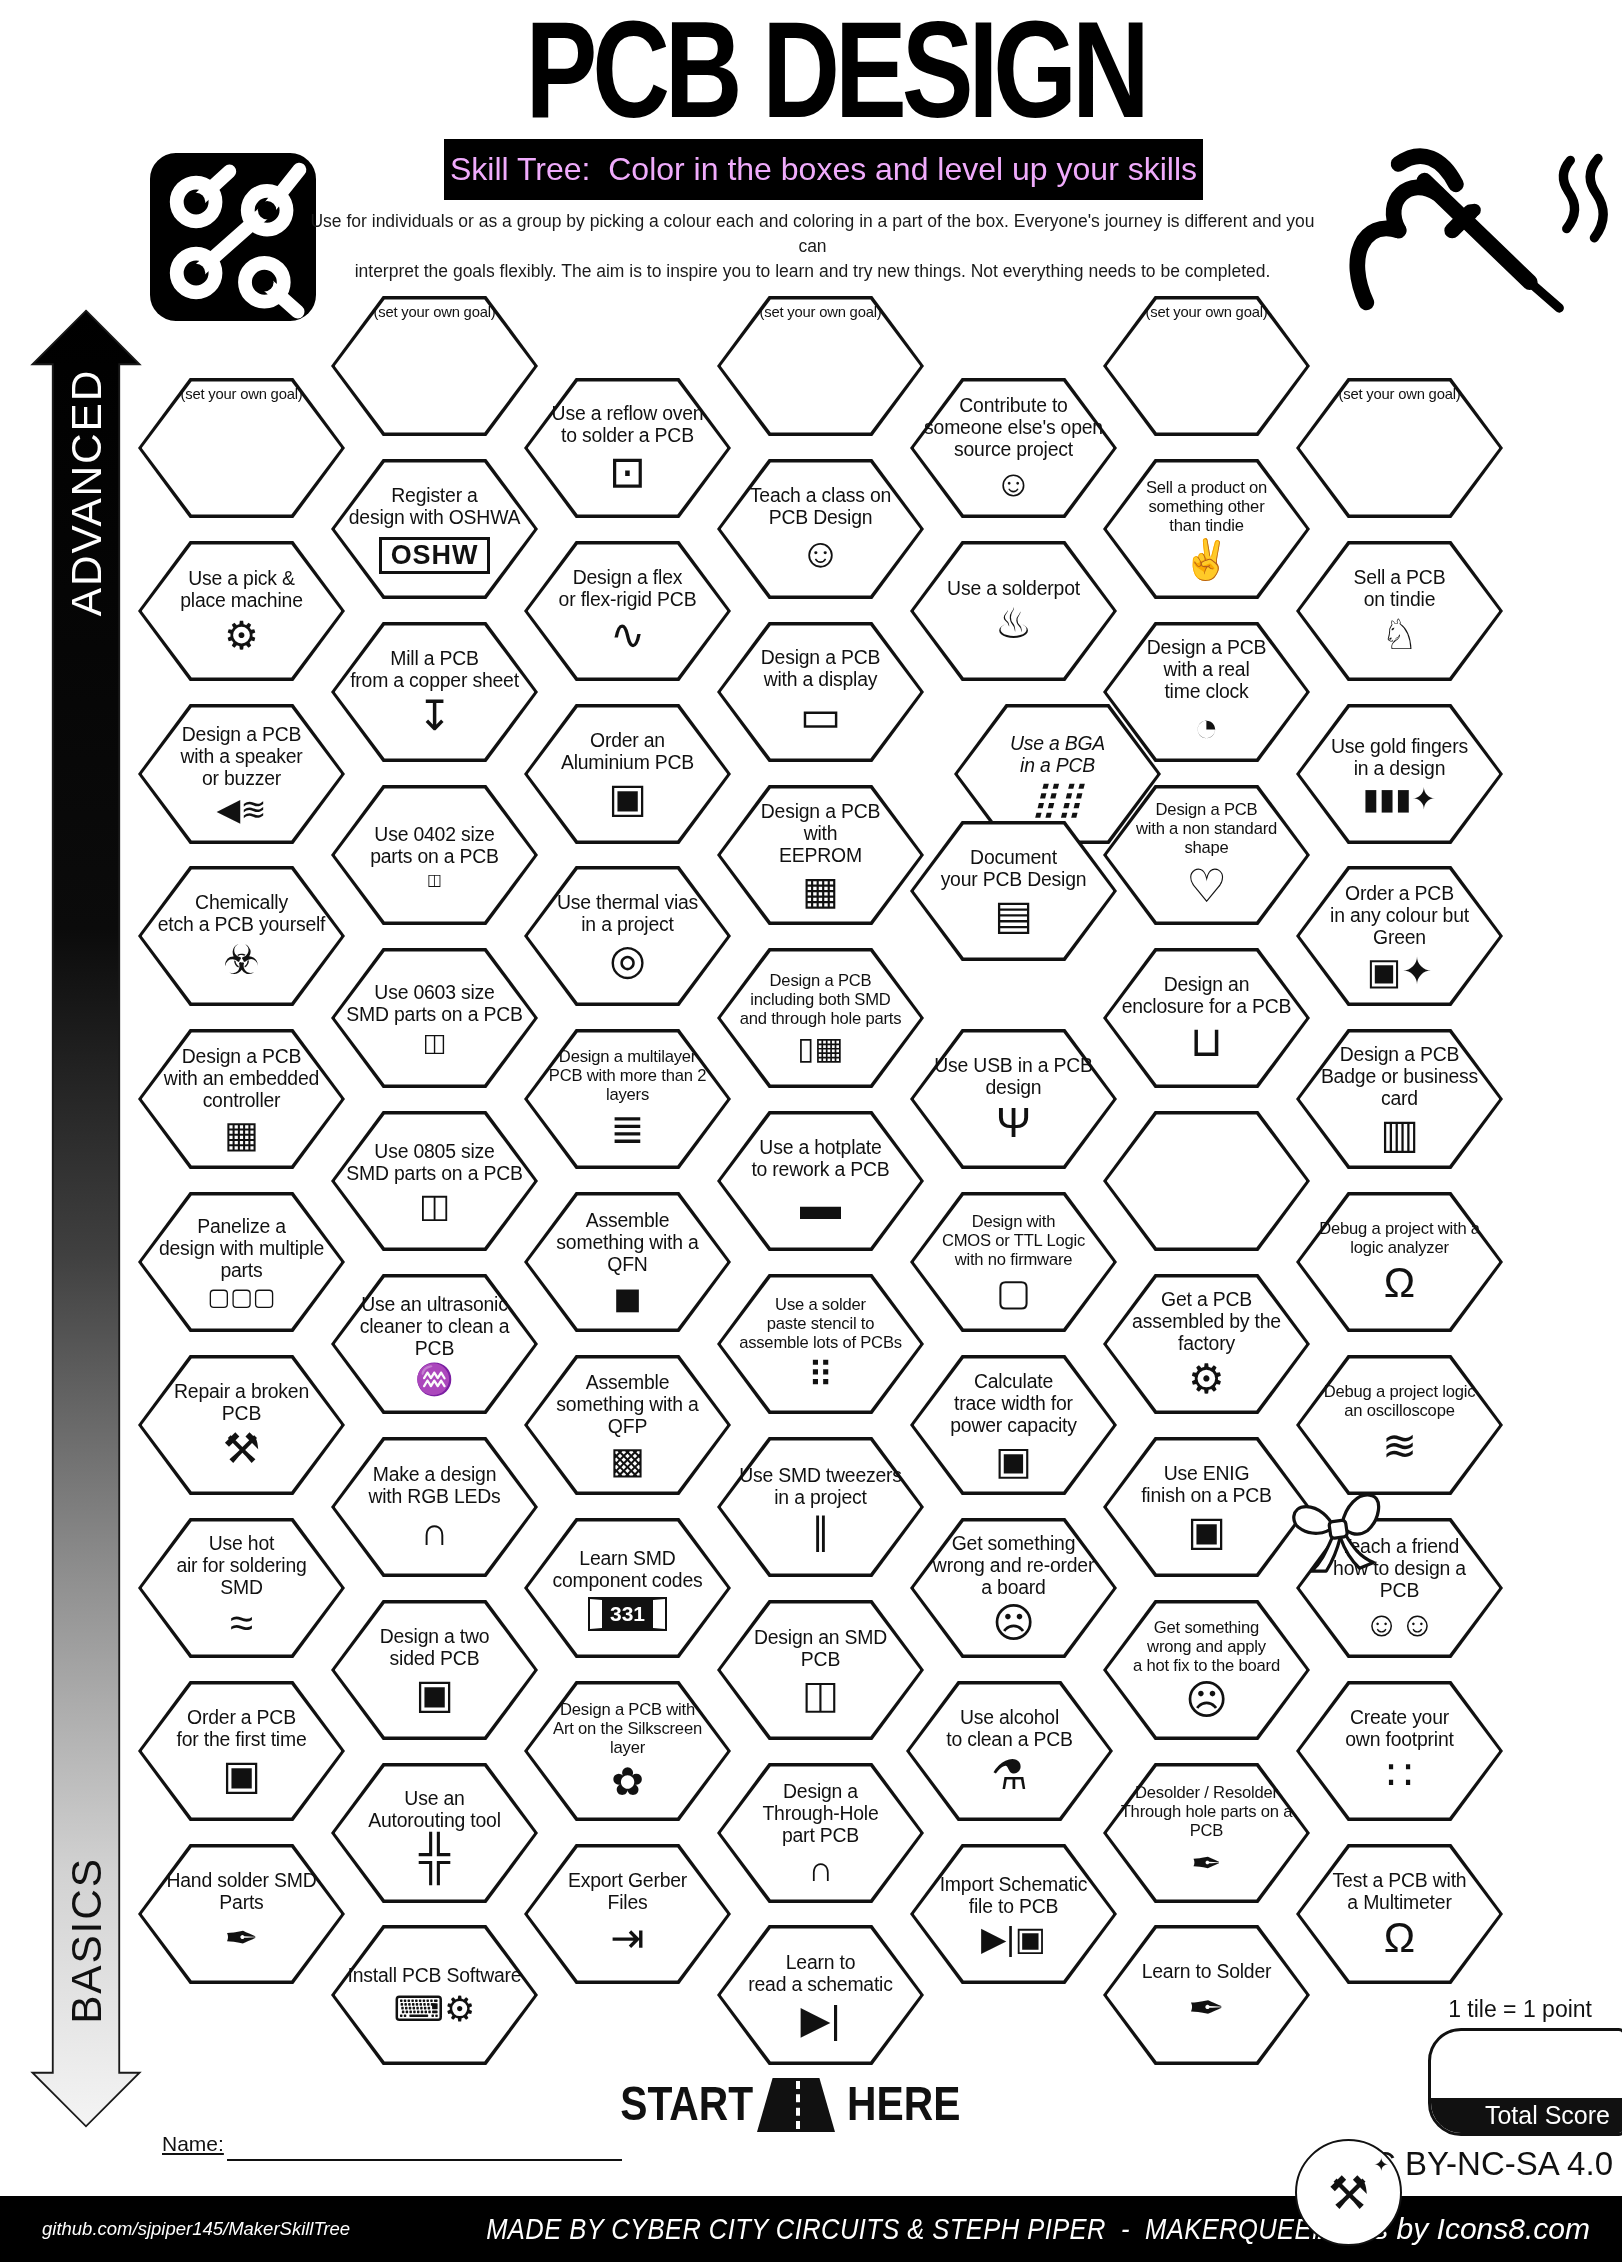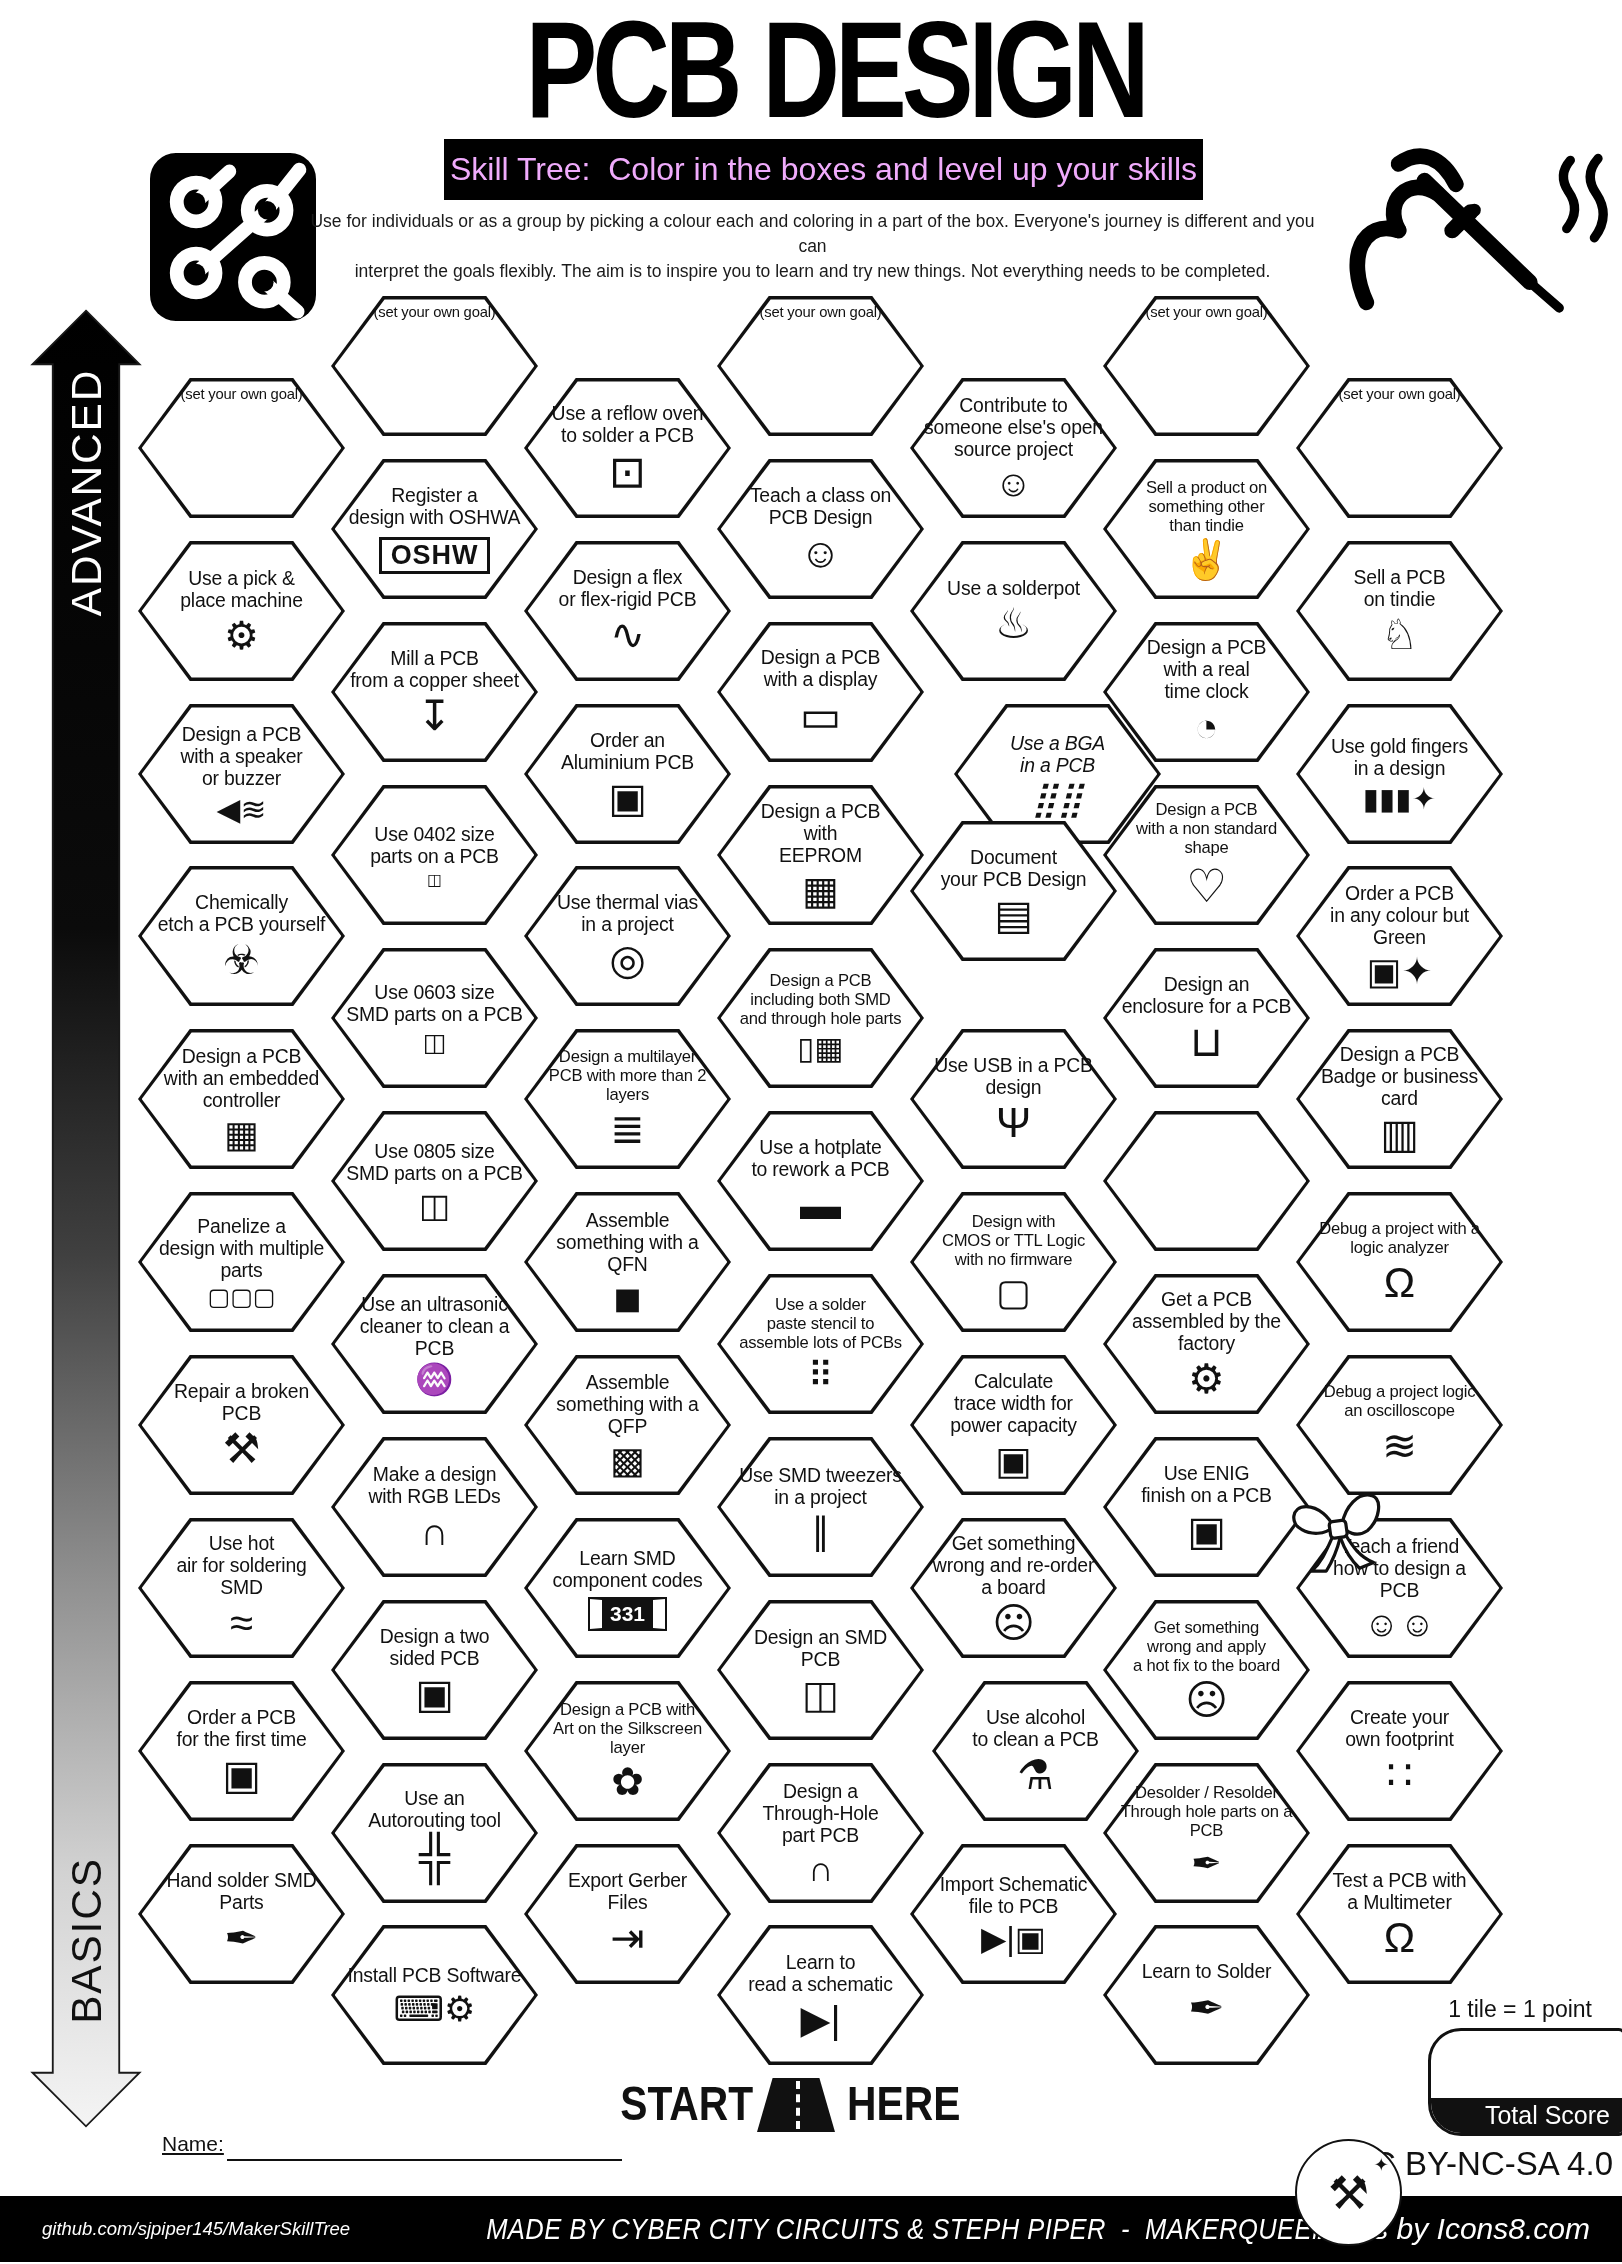--- a/index.html
+++ b/index.html
@@ -570,21 +570,21 @@
       <div class="hex" style="left: 910px; top: 1515px;">
         <div class="hex-bg"></div>
         <div class="hex-fill"></div>
         <div class="hex-content">
           <div class="hex-label">Get something
 wrong and re-order
 a board</div>
           <div class="hex-icon" style="font-size:41px">☹</div>
         </div>
       </div>
-      <div class="hex" style="left: 932px; top: 1678px;">
+      <div class="hex" style="left: 906px; top: 1678px;">
         <div class="hex-bg"></div>
         <div class="hex-fill"></div>
         <div class="hex-content">
           <div class="hex-label">Use alcohol
 to clean a PCB</div>
           <div class="hex-icon" style="font-size:41px">⚗</div>
         </div>
       </div>
       <div class="hex" style="left: 910px; top: 1841px;">
         <div class="hex-bg"></div>

